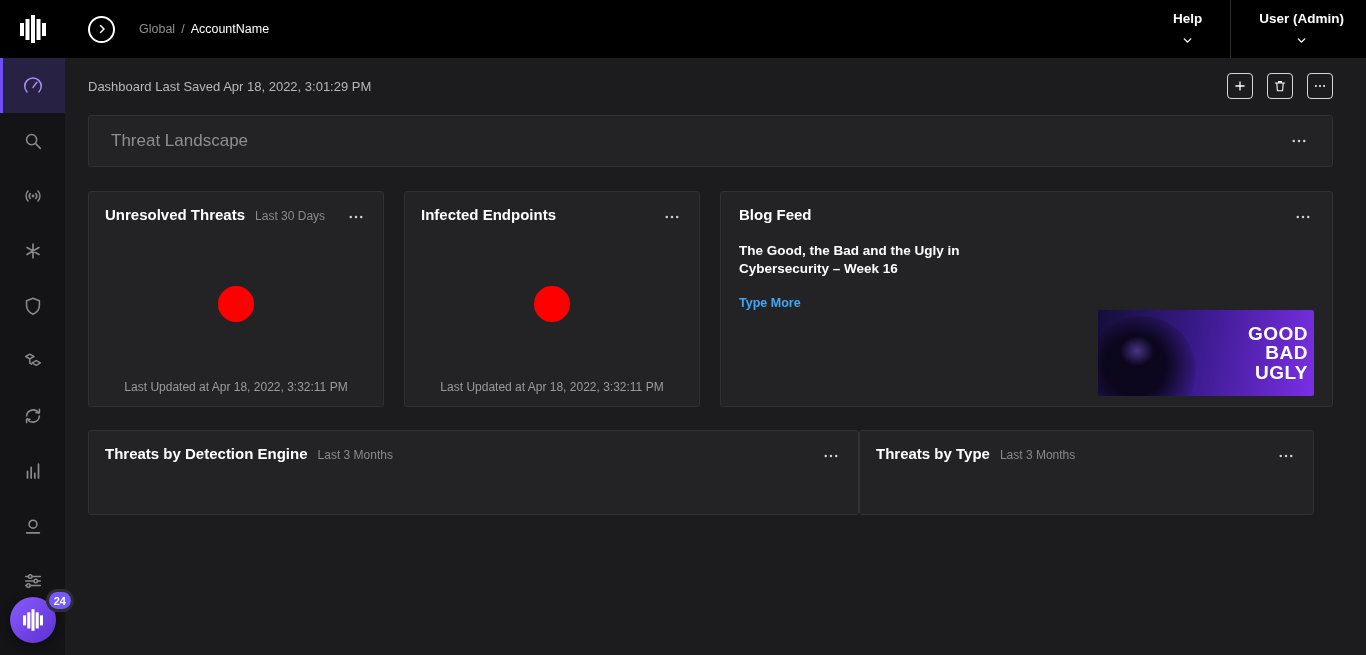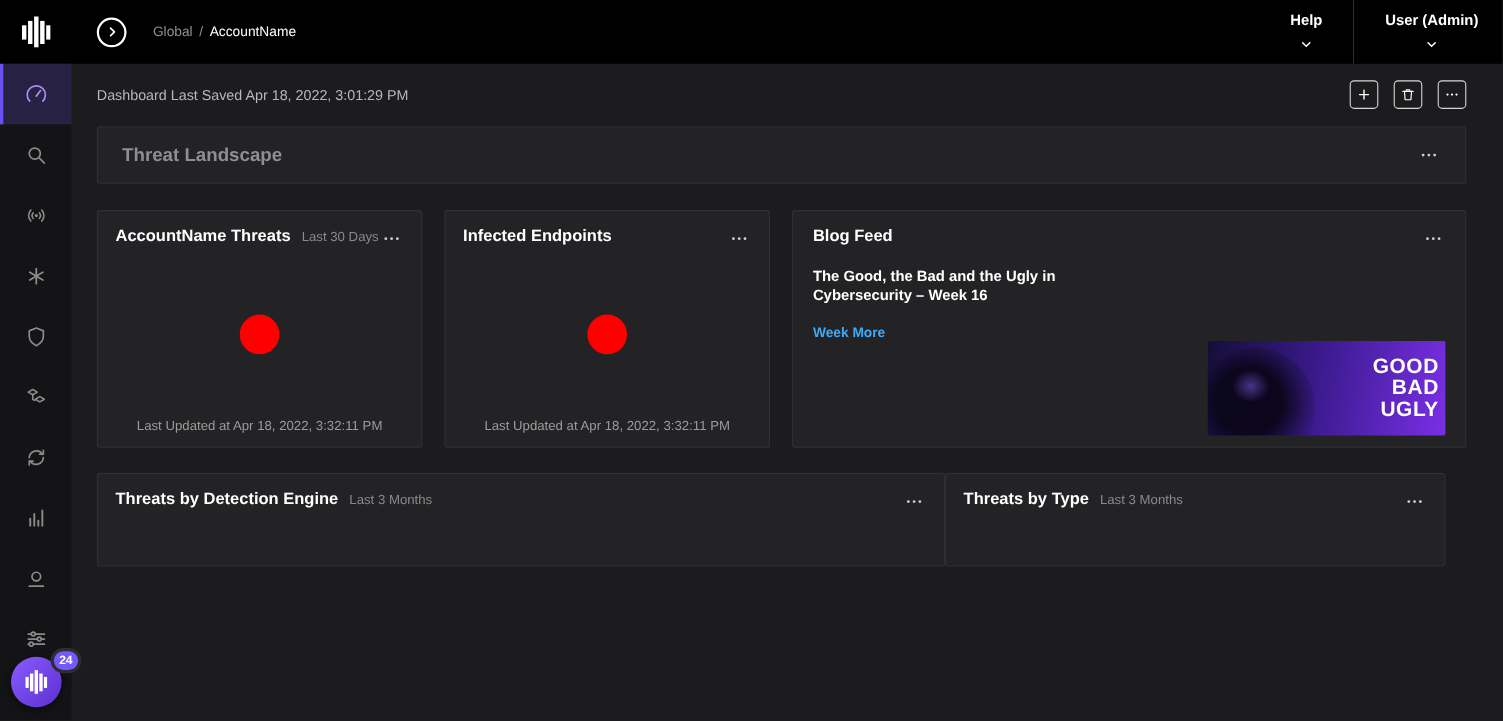--- a/index.html
+++ b/index.html
@@ -75,21 +75,21 @@
     background: transparent; color: #fff; display: flex; align-items: center;
     justify-content: center; cursor: pointer;
   }
   .tool-btn svg { width: 14px; height: 14px; }
 
   .panel { background: #232326; border: 1px solid #313134; border-radius: 3px; }
 
   .section-card {
     height: 52px; display: flex; align-items: center; padding: 0 22px; margin-bottom: 24px;
   }
-  .section-title { color: #8e8e93; font-weight: 700; font-size: 17px; }
+  .section-title { color: #8e8e93; font-weight: 400; font-size: 17px; }
   .dots-btn {
     margin-left: auto; background: none; border: none; color: #cfcfcf;
     cursor: pointer; display: flex; align-items: center; padding: 2px;
   }
   .dots-btn svg { width: 18px; height: 18px; }
 
   .row1 { display: flex; gap: 20px; margin-bottom: 23px; }
   .card { display: flex; flex-direction: column; }
   .card-sm { width: 296px; height: 216px; padding: 14px 16px 12px; }
   .card-blog { flex: 1; height: 216px; padding: 14px 18px 10px; }
@@ -283,21 +283,21 @@
               <circle cx="12" cy="12" r="1.7"></circle>
               <circle cx="19" cy="12" r="1.7"></circle>
           </svg>
         </button>
       </div>
 
       <div class="row1">
 
         <div class="panel card card-sm">
           <div class="card-head">
-            <span class="card-title">AccountName Threats</span>
+            <span class="card-title">Unresolved Threats</span>
             <span class="card-sub">Last 30 Days</span>
             <button class="dots-btn">
               <svg viewBox="0 0 24 24" fill="currentColor">
                 <circle cx="5" cy="12" r="1.7"></circle>
                   <circle cx="12" cy="12" r="1.7"></circle>
                   <circle cx="19" cy="12" r="1.7"></circle>
               </svg>
             </button>
           </div>
           <div class="donut"></div>
@@ -326,21 +326,21 @@
               <svg viewBox="0 0 24 24" fill="currentColor">
                 <circle cx="5" cy="12" r="1.7"></circle>
                   <circle cx="12" cy="12" r="1.7"></circle>
                   <circle cx="19" cy="12" r="1.7"></circle>
               </svg>
             </button>
           </div>
           <div class="blog-body">
             <div class="blog-text">
               <div class="blog-post-title">The Good, the Bad and the Ugly in Cybersecurity – Week 16</div>
-              <span class="read-more">Week More</span>
+              <span class="read-more">Type More</span>
             </div>
             <div class="blog-img">
               <div class="img-words">
                 <div class="img-word">GOOD</div>
                 <div class="img-word">BAD</div>
                 <div class="img-word">UGLY</div>
               </div>
             </div>
           </div>
         </div>

